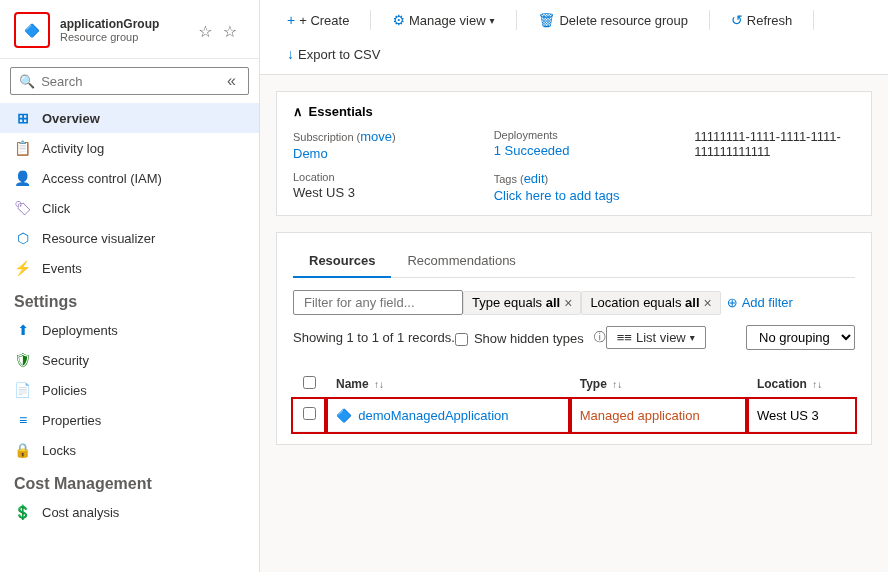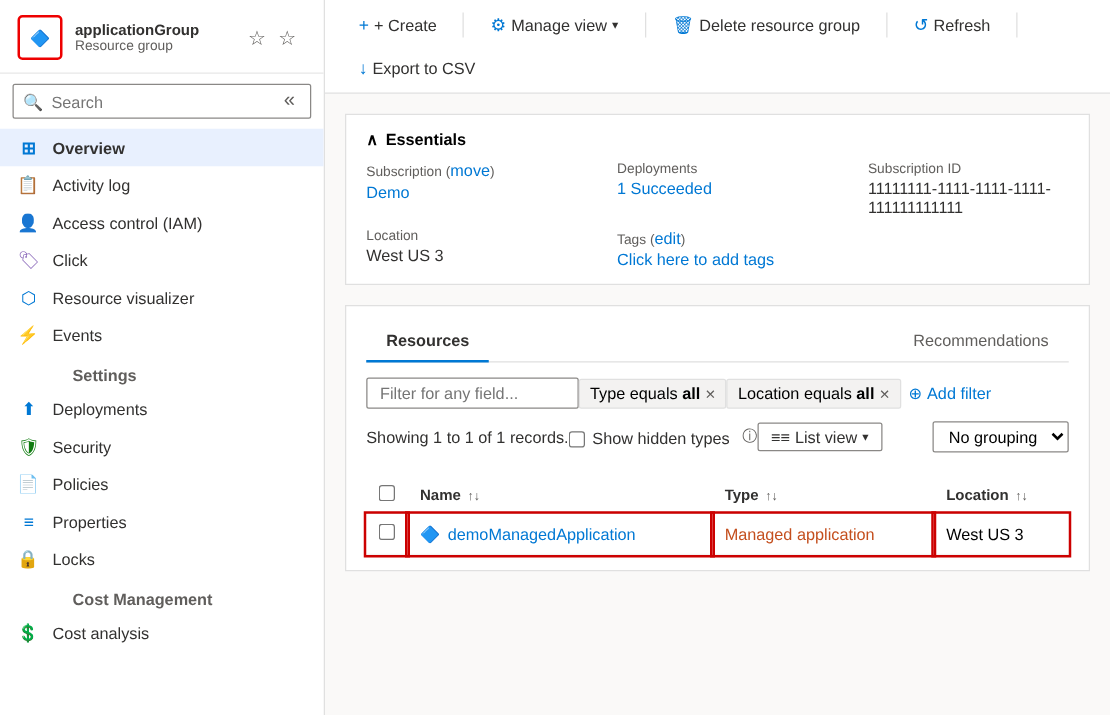--- a/index.html
+++ b/index.html
@@ -93,26 +93,25 @@
       color: #323130;
       font-size: 13px;
       white-space: nowrap;
     }
     .nav-item.active { background: #e8f0fe; font-weight: 600; }
 
     .nav-icon { width: 18px; text-align: center; font-size: 14px; flex-shrink: 0; }
 
     .nav-section-label {
       padding: 10px 14px 4px 14px;
-      font-size: 13px;
+      font-size: 16px;
       font-weight: 600;
       color: #605e5c;
       text-transform: none;
       letter-spacing: 0;
-      margin-left: 44px;
     }
 
     
     .main {
       flex: 1;
       display: flex;
       flex-direction: column;
       background: #faf9f8;
       overflow-y: auto;
     }
@@ -171,21 +170,21 @@
       color: #605e5c;
       display: block;
       margin-bottom: 2px;
     }
 
     .essentials-item .value { color: #323130; font-size: 13px; }
     .essentials-item .link { color: #0078d4; text-decoration: none; cursor: pointer; }
 
     .resources-section { background: #fff; border: 1px solid #e0e0e0; padding: 12px 16px; }
 
-    .tabs { display: flex; gap: 0; margin-bottom: 12px; border-bottom: 1px solid #e0e0e0; justify-content: space-between; }
+    .tabs { display: flex; gap: 0; margin-bottom: 12px; border-bottom: 1px solid #e0e0e0; }
     .tab {
       padding: 8px 16px;
       cursor: pointer;
       font-size: 13px;
       color: #605e5c;
       border-bottom: 2px solid transparent;
       margin-bottom: -1px;
     }
     .tab.active { color: #323130; border-bottom-color: #0078d4; font-weight: 600; }
 
@@ -419,21 +418,20 @@
             <a class="link">Demo</a>
           </div>
         </div>
         <div class="essentials-item">
           <label>Deployments</label>
           <div class="value">
             <a class="link">1 Succeeded</a>
           </div>
         </div>
         <div class="essentials-item">
-          <label>Subscription ID</label>
           <div class="value">11111111-1111-1111-1111-111111111111</div>
         </div>
         <div class="essentials-item">
           <label>Location</label>
           <div class="value">West US 3</div>
         </div>
         <div class="essentials-item">
           <label>Tags (<a class="link">edit</a>)</label>
           <div class="value">
             <a class="link">Click here to add tags</a>

